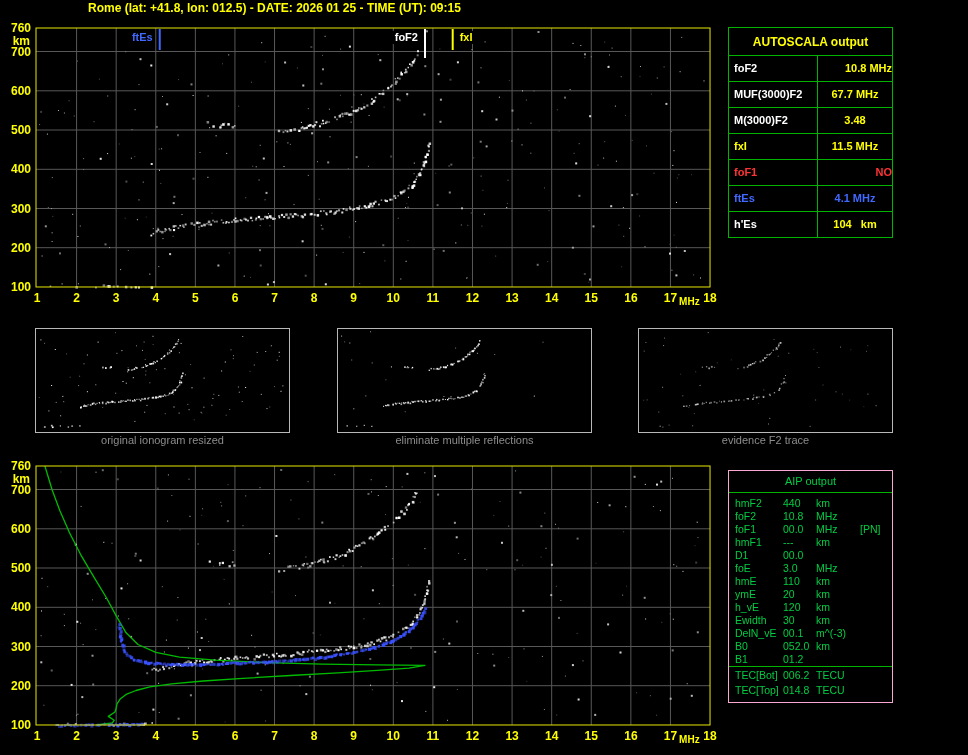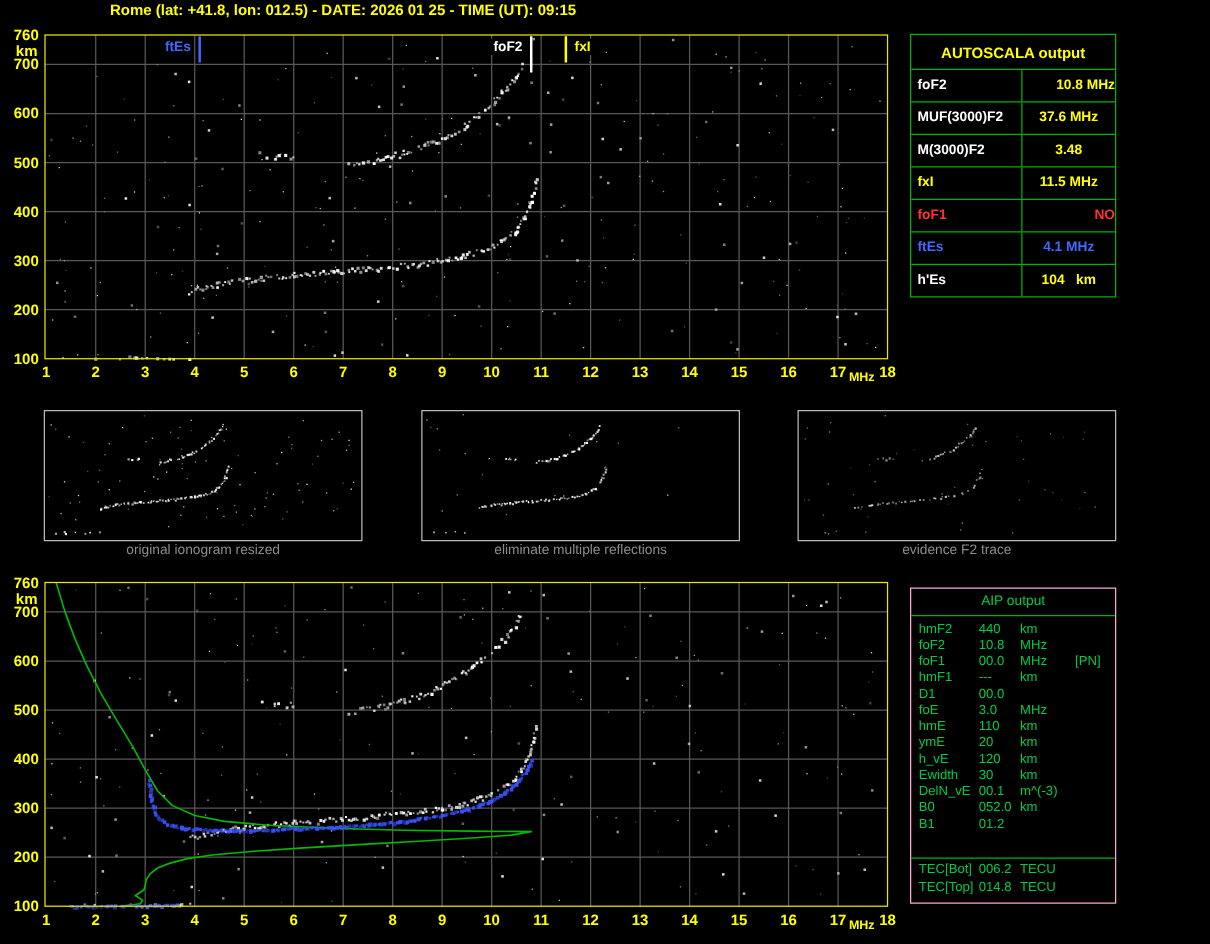--- a/index.html
+++ b/index.html
@@ -13,21 +13,21 @@
   .astable{position:absolute;left:728px;top:27px;width:163px;border:1px solid #00b400;background:#000;font-size:11px;}
   .astitle{color:#ffff00;font-weight:bold;text-align:center;padding:7px 0 6px;border-bottom:1px solid #00b400;font-size:12px;}
   .asrow{display:flex;height:25px;line-height:25px;border-bottom:1px solid #00b400;}
   .asrow:last-child{border-bottom:none;}
   .aslabel{width:83px;padding-left:5px;border-right:1px solid #00b400;font-weight:bold;white-space:pre;}
   .asvalue{flex:1;text-align:center;font-weight:bold;white-space:pre;}
   
   .aiptable{position:absolute;left:728px;top:470px;width:163px;border:1px solid #f9a8d4;background:#000;color:#00cc44;font-size:10.5px;padding-bottom:5px;}
   .aiptitle{text-align:center;padding:4px 0 5px;border-bottom:1px solid #00b400;margin-bottom:4px;font-size:11px;}
   .aiprow{display:flex;height:13px;line-height:13px;padding-left:6px;white-space:pre;}
-  .aiprow.sep{border-top:1px solid #00b400;margin-top:20px;padding-top:2px;height:15px;}
+  .aiprow.sep{border-top:1px solid #00b400;margin-top:0;padding-top:2px;height:15px;}
   .aipname{width:48px;}
   .aipvalue{width:33px;}
   .aipunit{width:44px;}
   .aipnote{flex:1;}
 </style>
 </head>
 <body>
 
 <div id="root">
 
@@ -654,21 +654,21 @@
 
   <div class="astable">
     <div class="astitle">AUTOSCALA output</div>
     <div id="as-rows">
         <div class="asrow">
           <span class="aslabel" style="color: rgb(255, 255, 255);">foF2</span>
           <span class="asvalue" style="color: rgb(255, 255, 0); text-align: right;">10.8 MHz</span>
         </div>
         <div class="asrow">
           <span class="aslabel" style="color: rgb(255, 255, 255);">MUF(3000)F2</span>
-          <span class="asvalue" style="color: rgb(255, 255, 0);">37.6 MHz</span>
+          <span class="asvalue" style="color: rgb(255, 255, 0);">67.7 MHz</span>
         </div>
         <div class="asrow">
           <span class="aslabel" style="color: rgb(255, 255, 255);">M(3000)F2</span>
           <span class="asvalue" style="color: rgb(255, 255, 0);">3.48</span>
         </div>
         <div class="asrow">
           <span class="aslabel" style="color: rgb(255, 255, 0);">fxI</span>
           <span class="asvalue" style="color: rgb(255, 255, 0);">11.5 MHz</span>
         </div>
         <div class="asrow">

